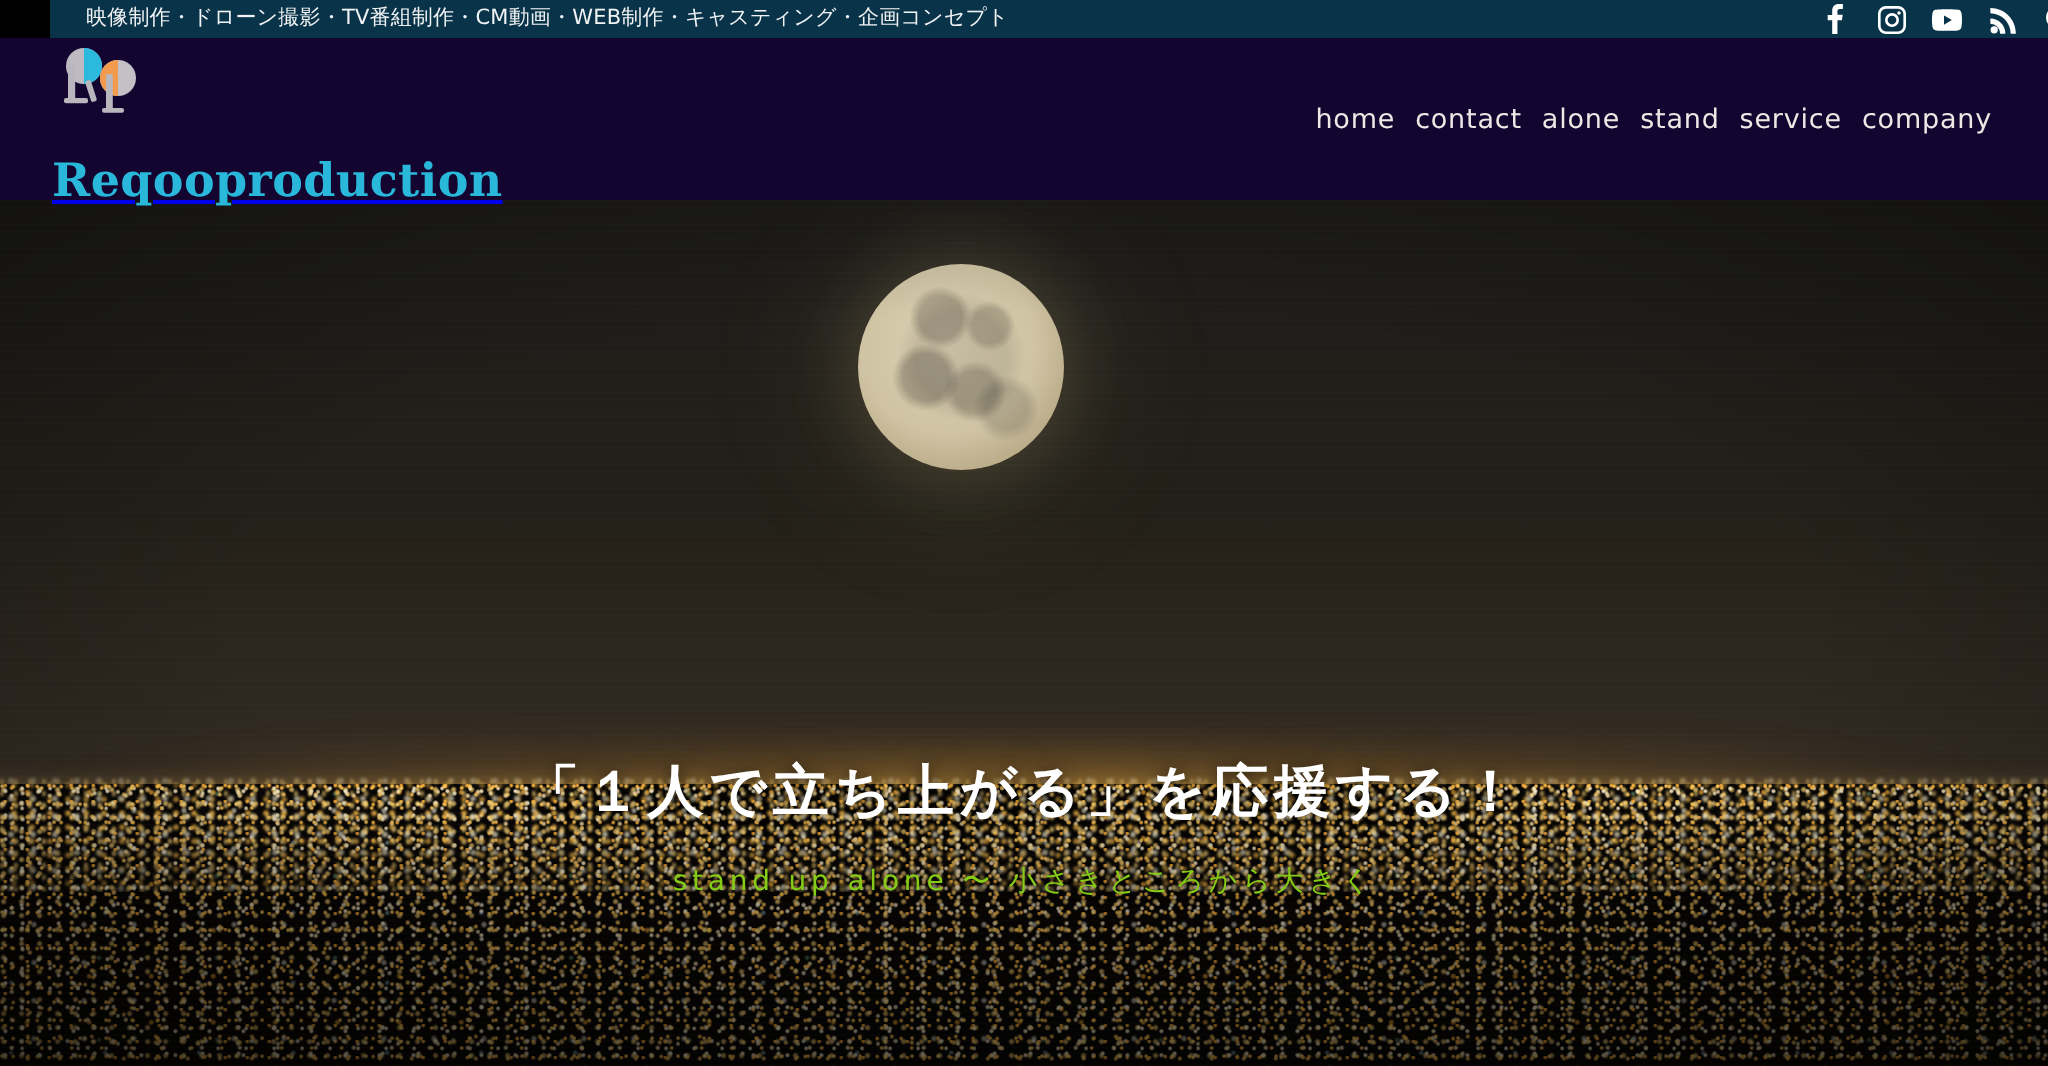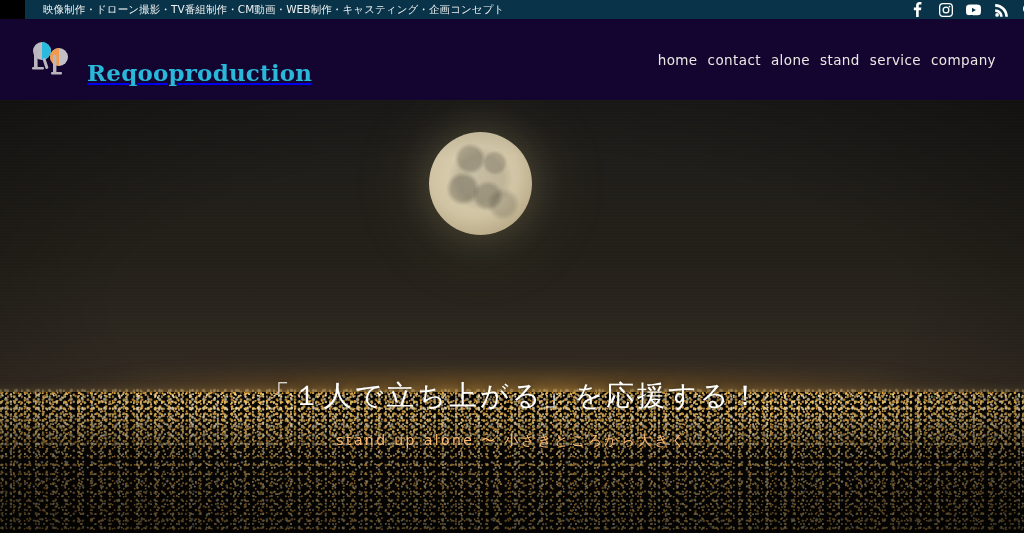--- a/index.html
+++ b/index.html
@@ -34,21 +34,21 @@
   .social-ico svg{ display:block; fill:#ffffff; }
 
   
   .header{
     position:absolute; top:19px; left:0; width:1024px; height:81px;
     background:#130530;
     display:flex; align-items:center; justify-content:space-between;
     padding:0 22px 0 26px;
     z-index:35;
   }
-  .brand{ display:flex; align-items:flex-end; gap:9px; }
+  .brand{ display:flex; align-items:flex-start; gap:9px;flex-direction:column; }
   .brand-mark{ width:52px;height:52px; position:relative; flex:0 0 auto;}
   .brand-name{
     color:#29b7da; font-size:23px; font-weight:bold;
     font-family:"DejaVu Serif","Liberation Serif",serif;
     letter-spacing:.2px; white-space:nowrap;
   }
   .nav{ display:flex; align-items:center; gap:10px; padding-right:6px;}
   .nav a{
     color:#ece8e4; font-size:13.5px; text-decoration:none;
     letter-spacing:.4px; white-space:nowrap;
@@ -171,28 +171,28 @@
     position:absolute; inset:0; pointer-events:none; opacity:.22;
     background-image:repeating-linear-gradient(to bottom,
       rgba(255,255,255,.035) 0 1px, rgba(0,0,0,0) 1px 3px);
   }
 
   .hero-copy{
     position:absolute; left:0; right:0; top:278px;
     text-align:center; z-index:12;
   }
   .hero-title{
-    color:#ffffff; font-size:28px; font-weight:400;
+    color:#ffffff; font-size:28px; font-weight:700;
     letter-spacing:3px; line-height:1.25;
     font-family:"DejaVu Sans","Liberation Sans",sans-serif;
     text-shadow:0 1px 7px rgba(0,0,0,.55), 0 0 20px rgba(0,0,0,.35);
   }
   .hero-sub{
     margin-top:19px;
-    color:#fdba74; font-size:14px; font-weight:400;
+    color:#84cc16; font-size:14px; font-weight:400;
     letter-spacing:2.4px;
     font-family:"DejaVu Sans","Liberation Sans",sans-serif;
     text-shadow:0 1px 6px rgba(0,0,0,.6);
   }
 </style>
 </head>
 <body>
 
 <div id="page">
 

